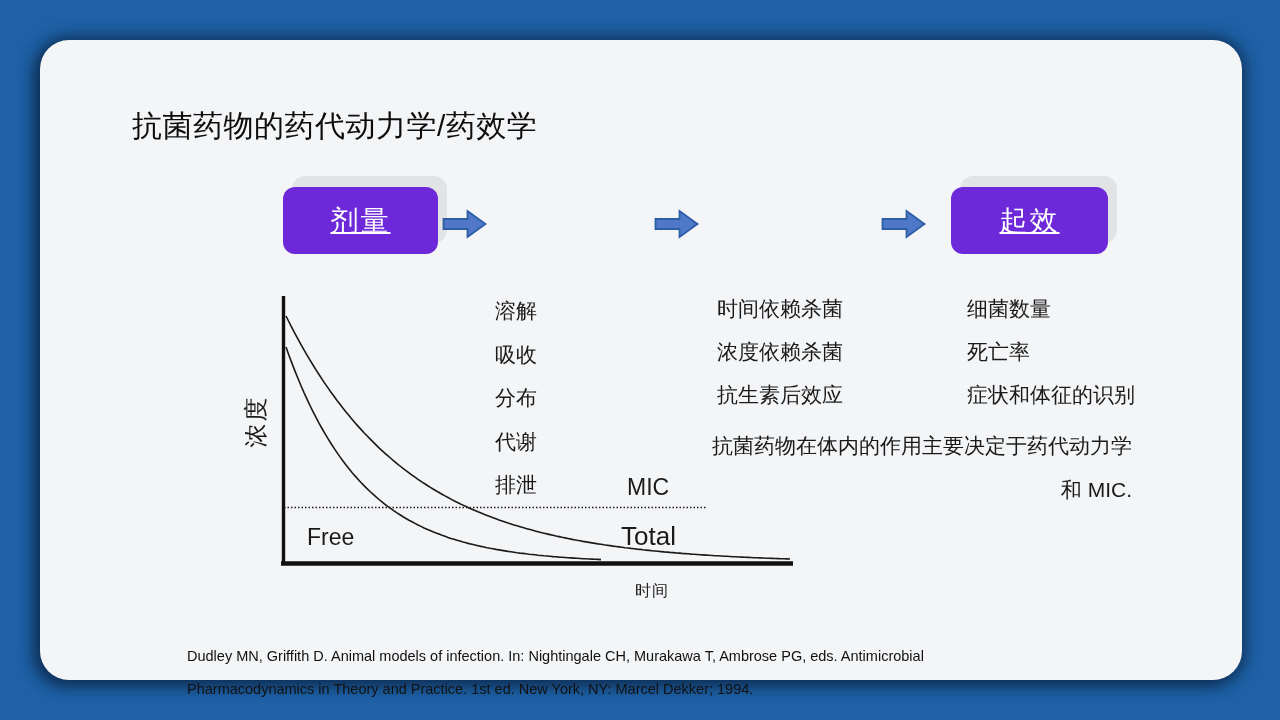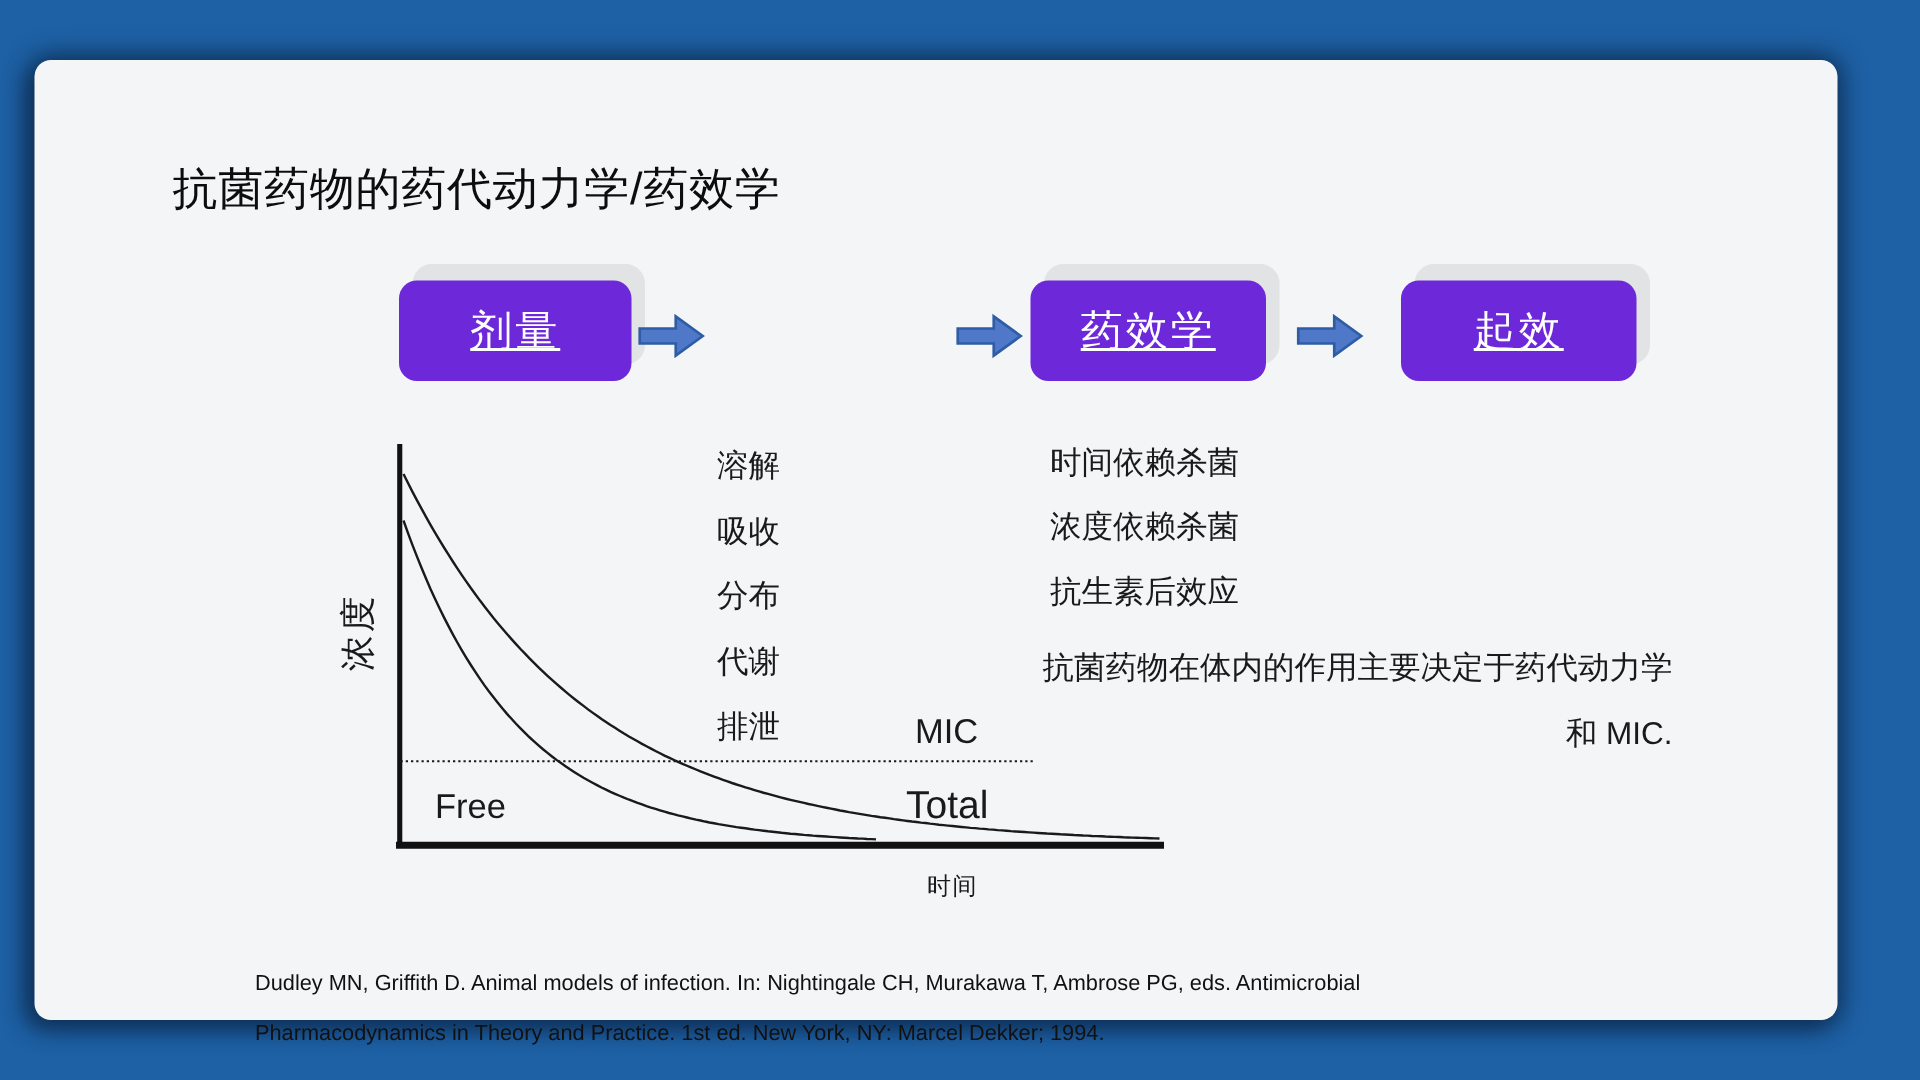--- a/index.html
+++ b/index.html
@@ -4,22 +4,22 @@
 <style>
   html,body{margin:0;padding:0;background:#0c2c50;}
   *{box-sizing:border-box;}
   .slide{
     position:relative;width:1280px;height:720px;overflow:hidden;
     background:#1e61a5;
     font-family:"Liberation Sans","DejaVu Sans",sans-serif;
     color:#1a1a1a;
   }
   .card{
-    position:absolute;left:23px;top:40px;width:1202px;height:640px;
-    background:#f4f5f7;border-radius:11px;
+    position:absolute;left:40px;top:40px;width:1202px;height:640px;
+    background:#f4f5f7;border-radius:29px;
     box-shadow:0 0 16px 3px rgba(13,42,77,0.85), -6px 6px 14px rgba(13,42,77,0.6);
   }
   .title{
     position:absolute;left:92px;top:66px;margin:0;
     font-size:30px;font-weight:500;color:#0d0d0d;letter-spacing:0.5px;
   }
   
   .flowbox{position:absolute;height:67px;}
   .flowbox .shadow{
     position:absolute;left:0;top:0;right:0;bottom:0;
@@ -74,24 +74,20 @@
     <div class="flowbox b1">
       <span class="shadow"></span>
       <span class="face">剂量</span>
     </div>
     <svg class="arrow a1" viewBox="0 0 44 30">
       <polygon points="1,10 25,10 25,2 43,15 25,28 25,20 1,20"></polygon>
     </svg>
     <svg class="arrow a2" viewBox="0 0 44 30">
       <polygon points="1,10 25,10 25,2 43,15 25,28 25,20 1,20"></polygon>
     </svg>
-    <div class="flowbox b3">
-      <span class="shadow"></span>
-      <span class="face">药效学</span>
-    </div>
     <svg class="arrow a3" viewBox="0 0 44 30">
       <polygon points="1,10 25,10 25,2 43,15 25,28 25,20 1,20"></polygon>
     </svg>
     <div class="flowbox b4">
       <span class="shadow"></span>
       <span class="face">起效</span>
     </div>
 
     <svg class="chart-svg" id="chart-svg" viewBox="0 0 1280 720">
       <line class="axis" x1="243.5" y1="256" x2="243.5" y2="525" stroke-width="3.4"></line>
@@ -118,20 +114,25 @@
       <div class="list-item">代谢</div>
       <div class="list-item">排泄</div>
     </div>
 
     <div class="list pd-list">
       <div class="list-item">时间依赖杀菌</div>
       <div class="list-item">浓度依赖杀菌</div>
       <div class="list-item">抗生素后效应</div>
     </div>
 
+    <div class="list outcome-list">
+      <div class="list-item">细菌数量</div>
+      <div class="list-item">死亡率</div>
+      <div class="list-item">症状和体征的识别</div>
+    </div>
 
     <div class="note">
       <div>抗菌药物在体内的作用主要决定于药代动力学</div>
       <div>和 MIC.</div>
     </div>
 
     <div class="citation">
       <div>Dudley MN, Griffith D. Animal models of infection. In: Nightingale CH, Murakawa T, Ambrose PG, eds. Antimicrobial</div>
       <div>Pharmacodynamics in Theory and Practice. 1st ed. New York, NY: Marcel Dekker; 1994.</div>
     </div>

